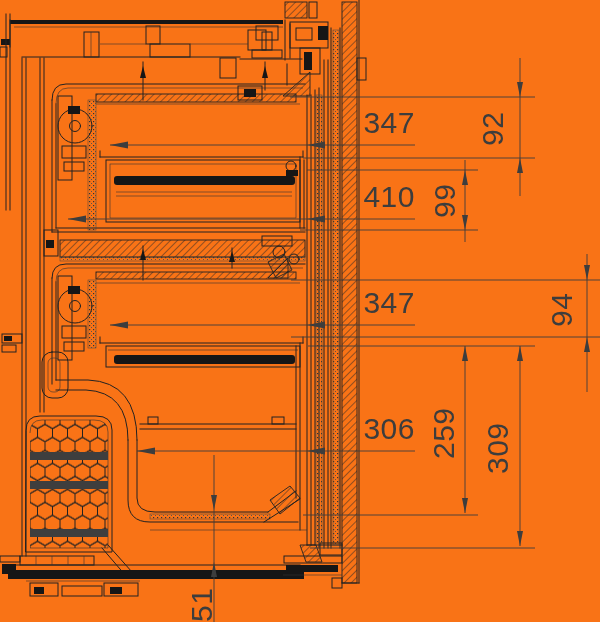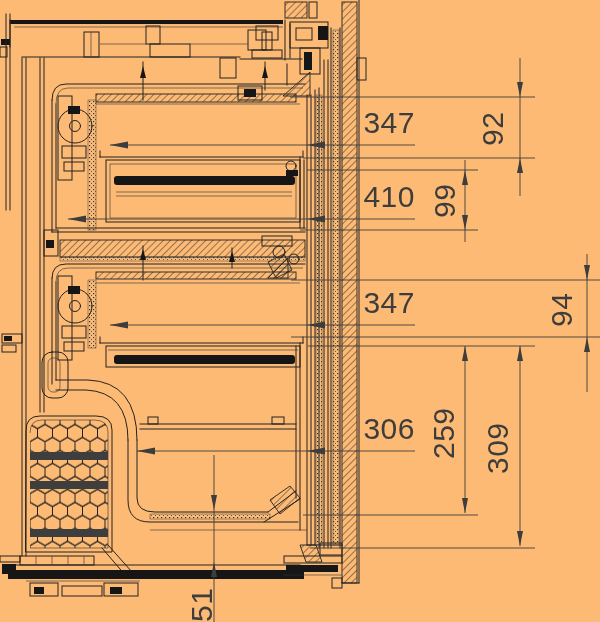--- a/index.html
+++ b/index.html
@@ -1,16 +1,16 @@
 <!DOCTYPE html>
 <html><head>
 <meta charset="utf-8">
 <style>
   html,body{margin:0;padding:0;background:#ffffff;}
-  .stage{position:relative;width:600px;height:622px;background:#fdba74;overflow:hidden;}
+  .stage{position:relative;width:600px;height:622px;background:#f97316;overflow:hidden;}
   svg{display:block;}
   .ln{fill:none;stroke:#222;stroke-width:1;stroke-linecap:square;}
   .thin{fill:none;stroke:#333;stroke-width:.6;}
   .dk{fill:#161616;stroke:none;}
   .hz{fill:url(#hatch);stroke:#222;stroke-width:.9;}
   .sp{fill:url(#stipple);stroke:#444;stroke-width:.5;}
   .dim{fill:none;stroke:#3d3d3d;stroke-width:.9;}
   .ar{fill:#3d3d3d;stroke:none;}
   text.dlabel{font-family:"Liberation Sans", sans-serif;font-size:30px;fill:#3d3d3d;letter-spacing:.5px;}
 </style>

